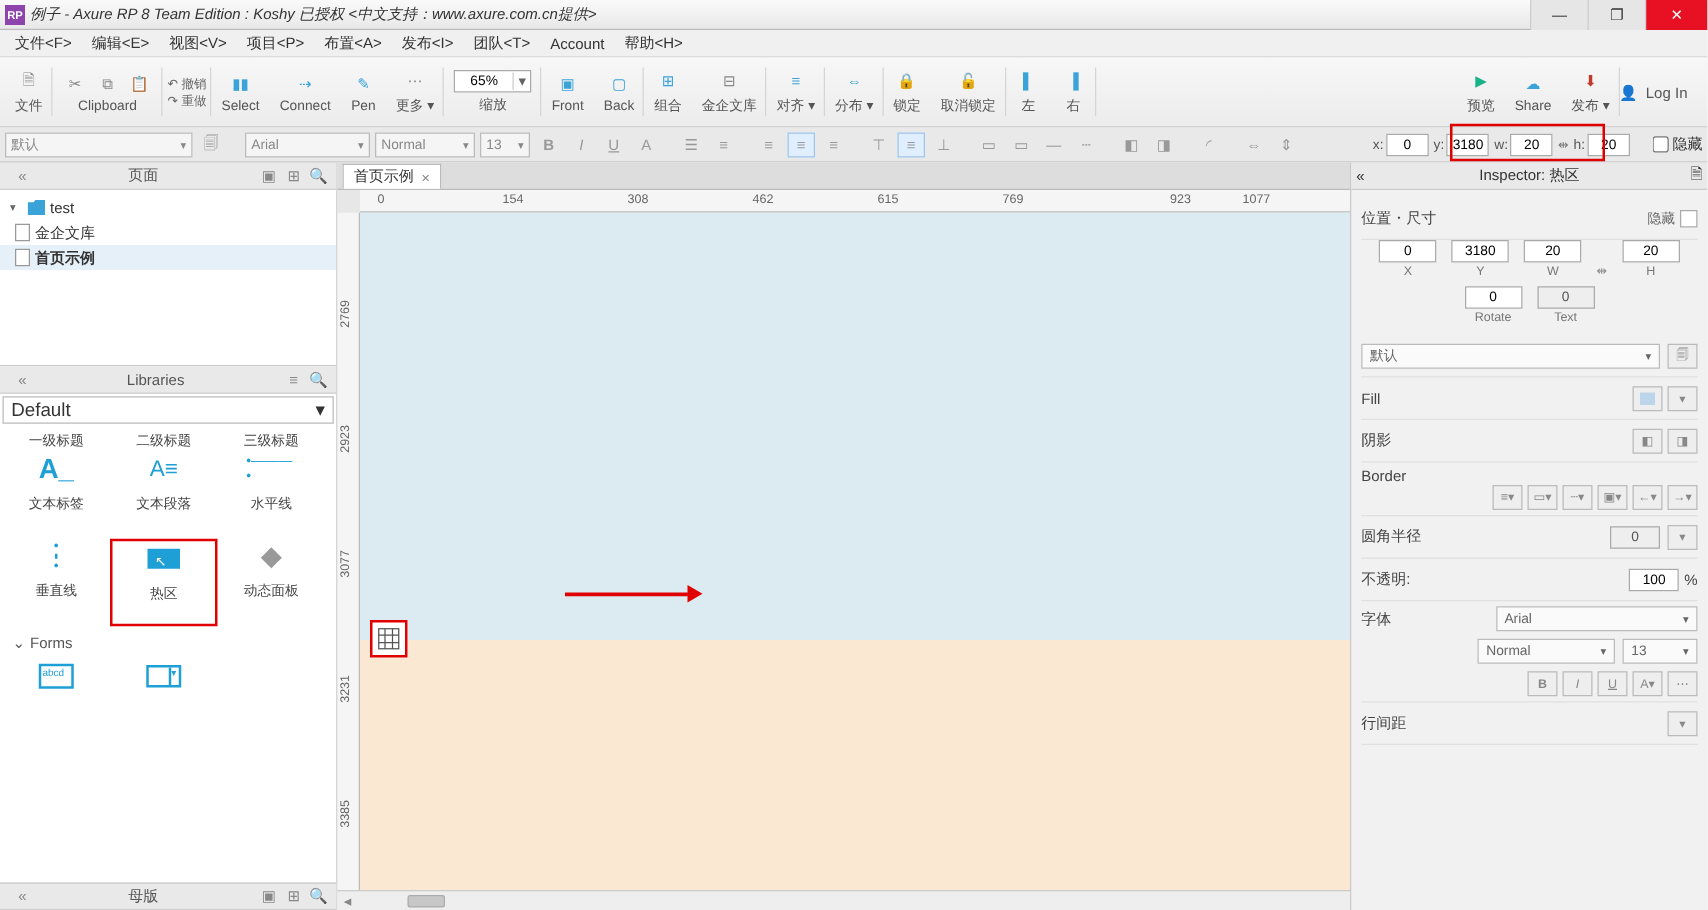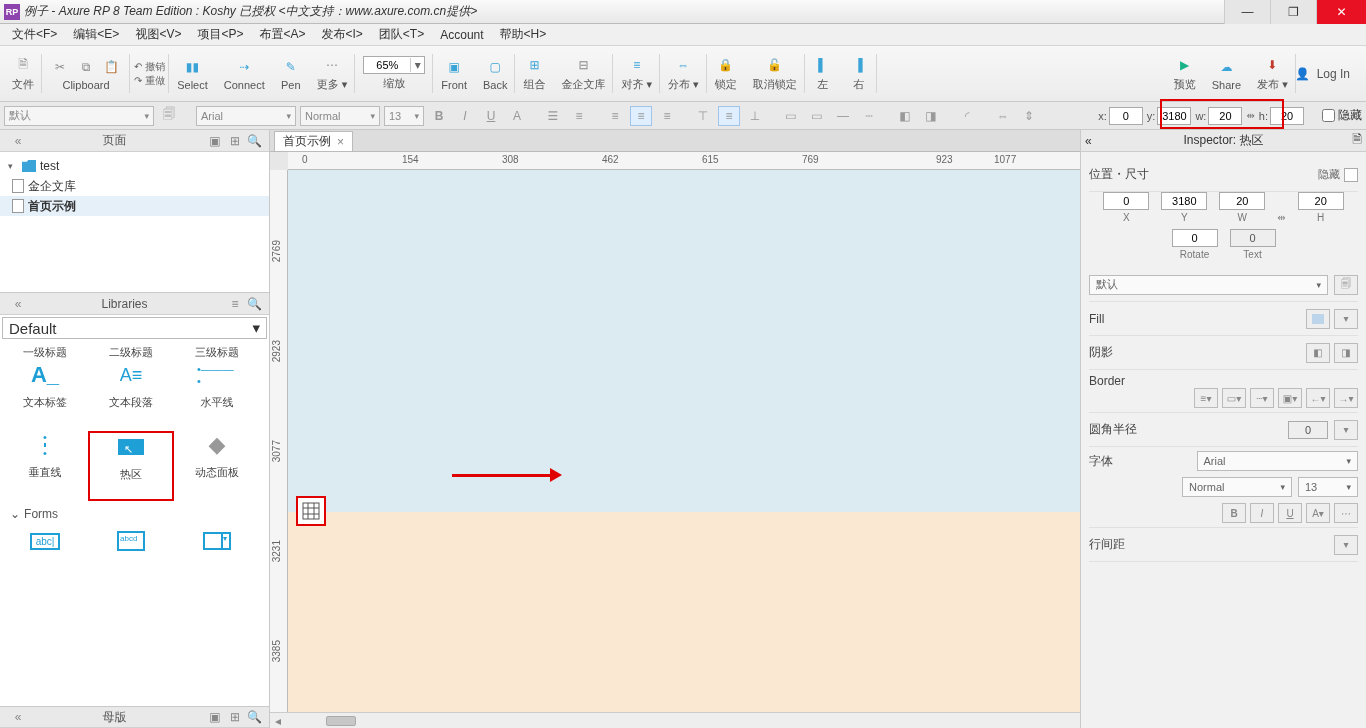--- a/index.html
+++ b/index.html
@@ -437,25 +437,20 @@
               <span>动态面板</span>
             </div>
         </div>
         <div class="cat-hdr">
             <span>⌄</span>
             <span>Forms</span>
           </div>
         <div class="lib-row">
           <div class="lib-item">
               <div class="glyph">
-                <div style="border:2px solid #1e9fd6;padding:1px 4px;color:#1e9fd6;font-size:10px">abc|</div>
-              </div>
-            </div>
-          <div class="lib-item">
-              <div class="glyph">
                 <div style="border:2px solid #1e9fd6;width:28px;height:20px;color:#1e9fd6;font-size:8px;padding:1px">abcd</div>
               </div>
             </div>
           <div class="lib-item">
               <div class="glyph">
                 <div style="border:2px solid #1e9fd6;width:28px;height:18px;display:flex">
                   <div style="flex:1"></div>
                   <div style="width:8px;border-left:2px solid #1e9fd6;color:#1e9fd6;font-size:8px">▾</div>
                 </div>
               </div>
@@ -596,20 +591,25 @@
           <div class="sqbtn">▣▾</div>
           <div class="sqbtn">←▾</div>
           <div class="sqbtn">→▾</div>
         </div>
       </div>
       <div class="insp-row">
           <span class="lab">圆角半径</span>
           <input class="mini" style="background: rgb(238, 238, 238);" disabled="" value="0">
           <div class="sqbtn" style="margin-left:6px">▾</div>
         </div>
+      <div class="insp-row">
+          <span class="lab">不透明:</span>
+          <input class="mini" value="100" style="">
+          <span style="margin-left:4px">%</span>
+        </div>
       <div class="insp-row" style="flex-wrap:wrap;gap:6px">
         <span class="lab" style="flex:1 0 60px">字体</span>
         <div class="combo2" style="flex:1 0 120px">
             <span>Arial</span>
             <span class="caret">▾</span>
           </div>
         <div style="flex:1 0 100%;display:flex;gap:6px;justify-content:flex-end">
           <div class="combo2" style="width:110px">
               <span>Normal</span>
               <span class="caret">▾</span>

